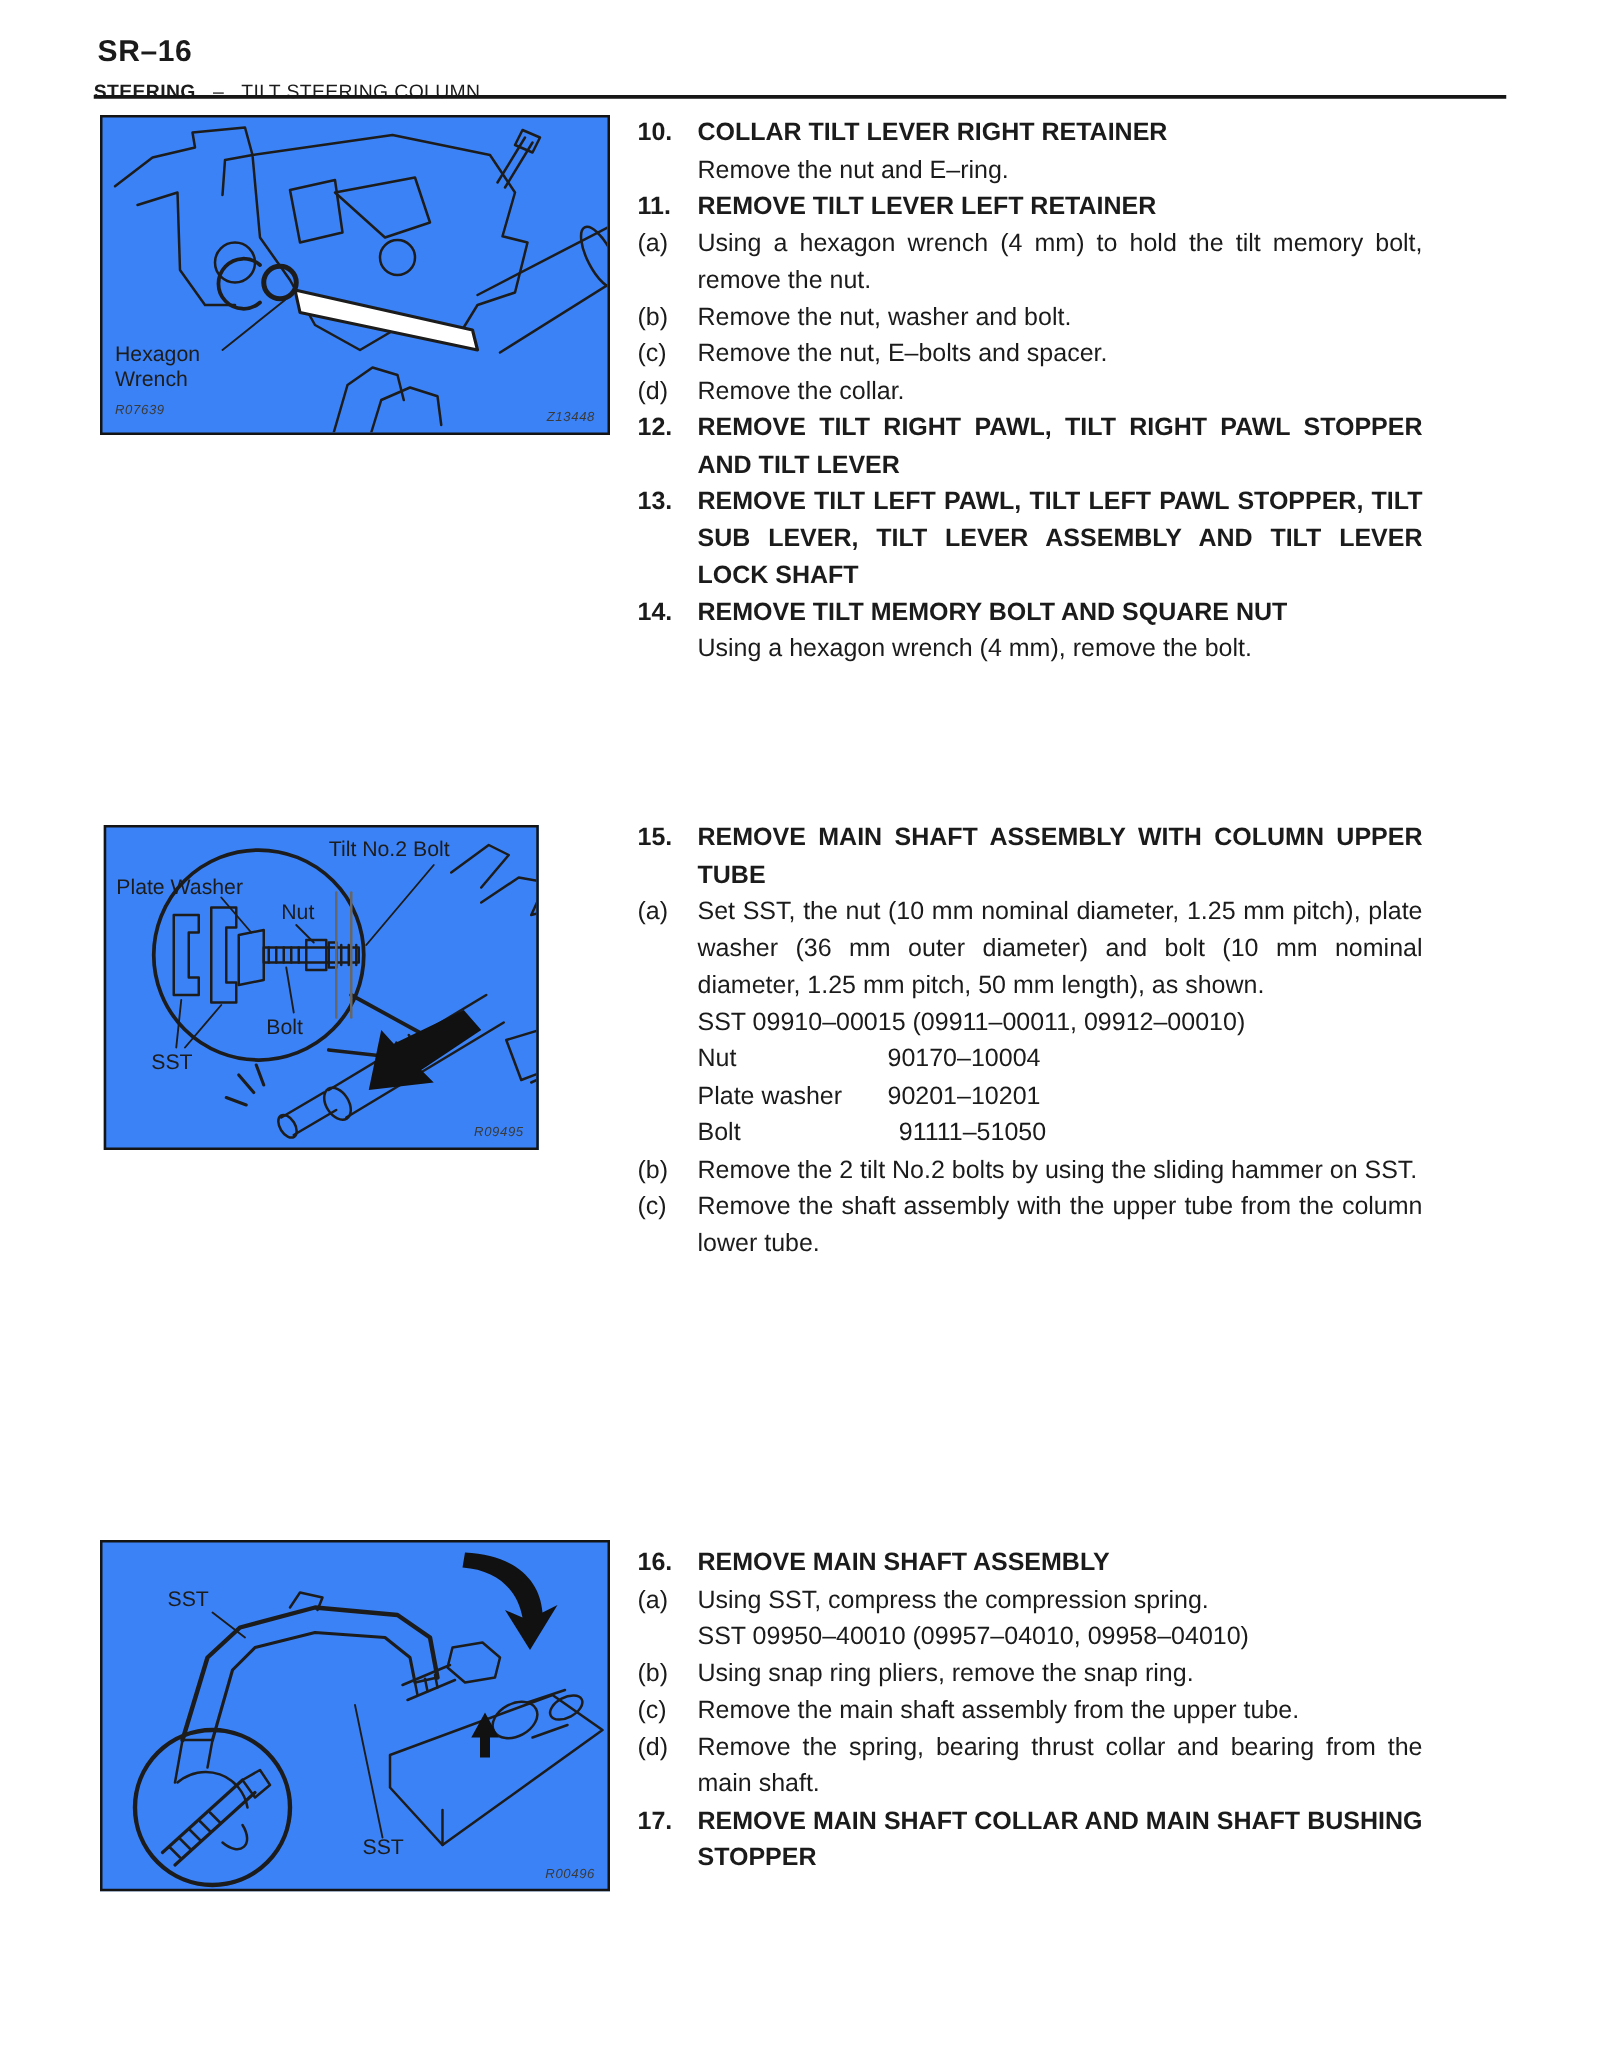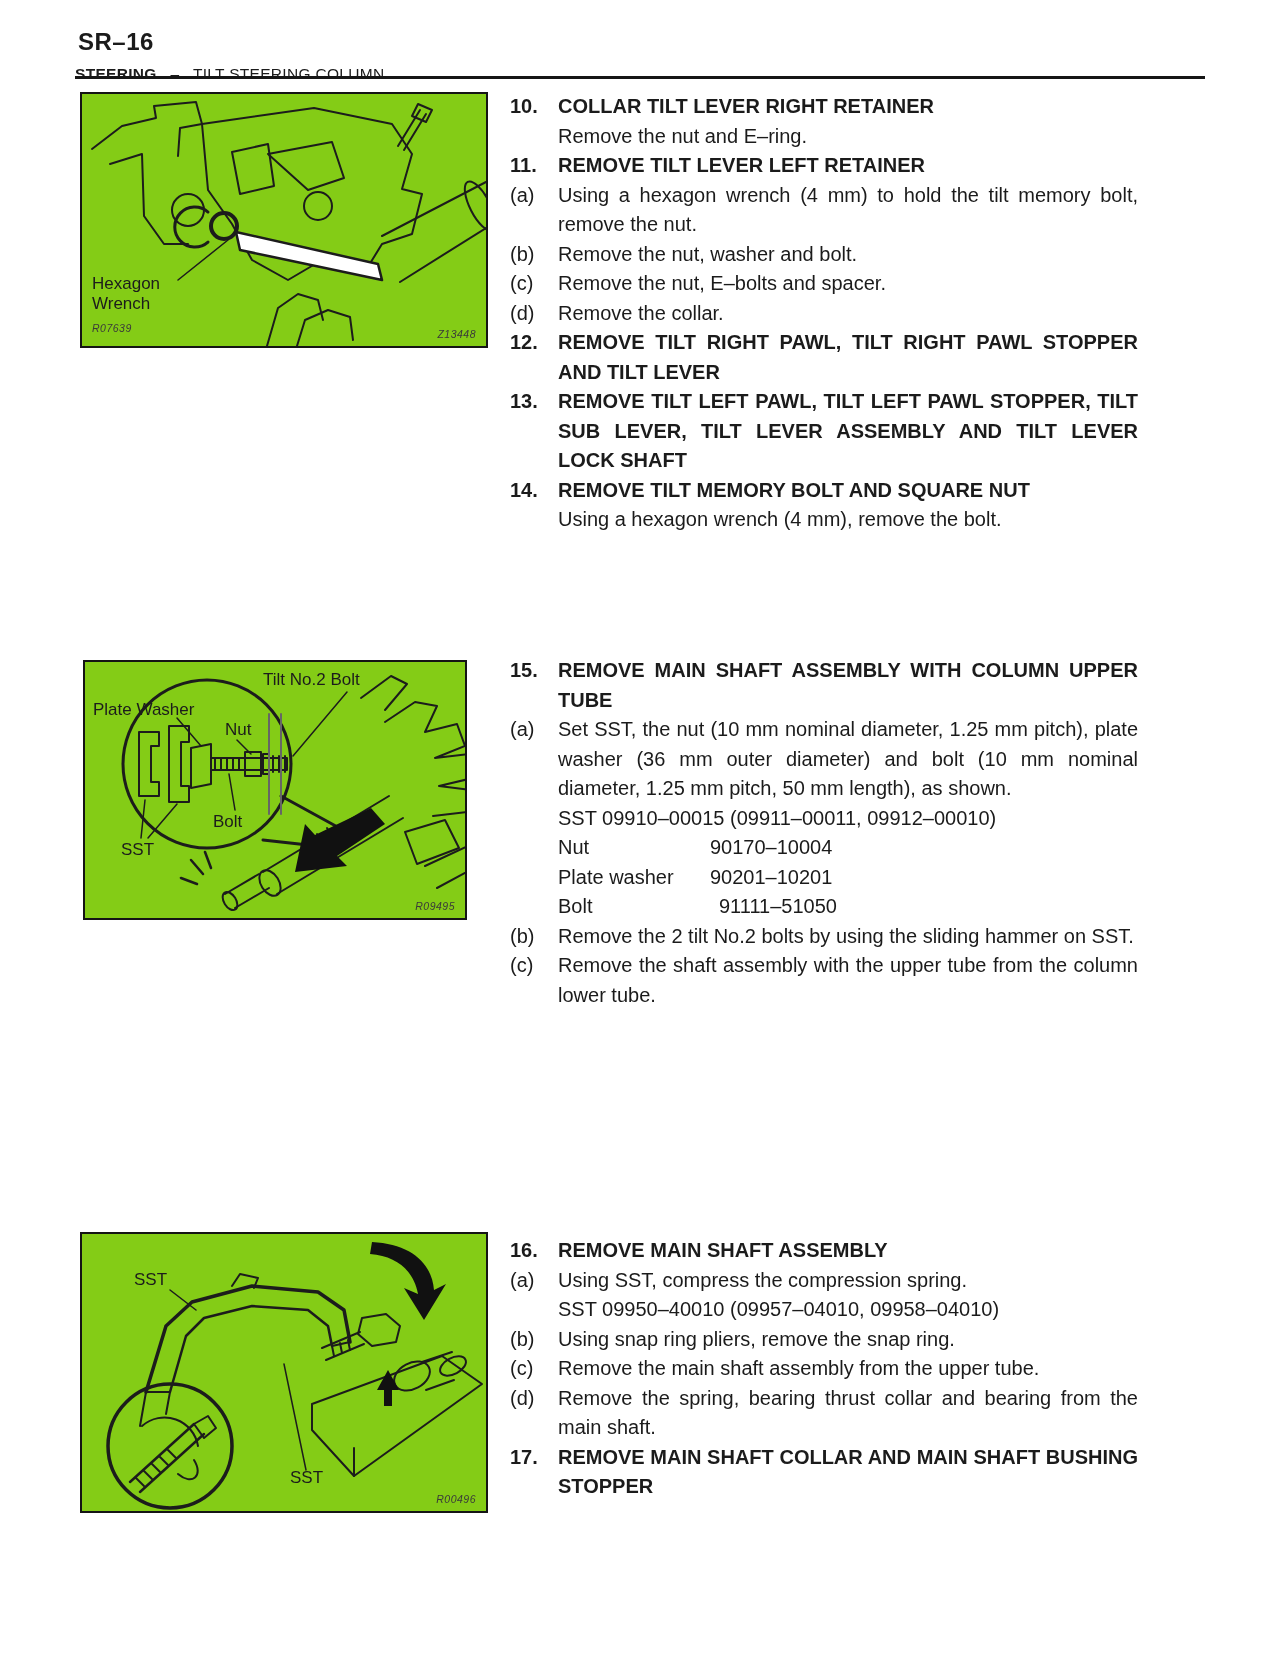--- a/index.html
+++ b/index.html
@@ -8,23 +8,23 @@
     width:1280px; height:1656px; position:relative;
     font-family:"Liberation Sans", sans-serif;
     color:#1b1b1b;
   }
   
   .page-number { position:absolute; left:78px; top:28px; font-size:24px; font-weight:bold; letter-spacing:0.5px; }
   .header-center { position:absolute; left:75px; top:53px; width:1130px; text-align:left; font-size:15.5px; letter-spacing:0.3px;margin-top:12px; }
   .header-center .sec { font-weight:bold; }
   .header-rule { position:absolute; left:75px; top:76px; width:1130px; height:3px; background:#161616; }
   
-  .fig { position:absolute; border:2px solid #141414; background:#84cc16; overflow:hidden; }
+  .fig { position:absolute; border:2px solid #141414; background:#3b82f6; overflow:hidden; }
   #fig1 { left:80px;  top:92px;   width:408px; height:256px; }
-  #fig2 { left:83px;  top:660px;  width:384px; height:260px; }
+  #fig2 { left:83px;  top:660px;  width:348px; height:260px; }
   #fig3 { left:80px;  top:1232px; width:408px; height:281px; }
   .fig svg { position:absolute; left:0; top:0; }
   .fig-label { position:absolute; font-size:17px; line-height:20px; color:#1c1c1c; white-space:pre-line; }
   .fig-code { position:absolute; font-size:10.5px; color:#3a3a3a; letter-spacing:0.5px;font-style:italic; }
   
   .block { position:absolute; left:510px; width:628px; }
   #block1 { top:92px; }
   #block2 { top:656px; }
   #block3 { top:1236px; }
   .row { display:flex; align-items:flex-start;justify-content:space-between; }

